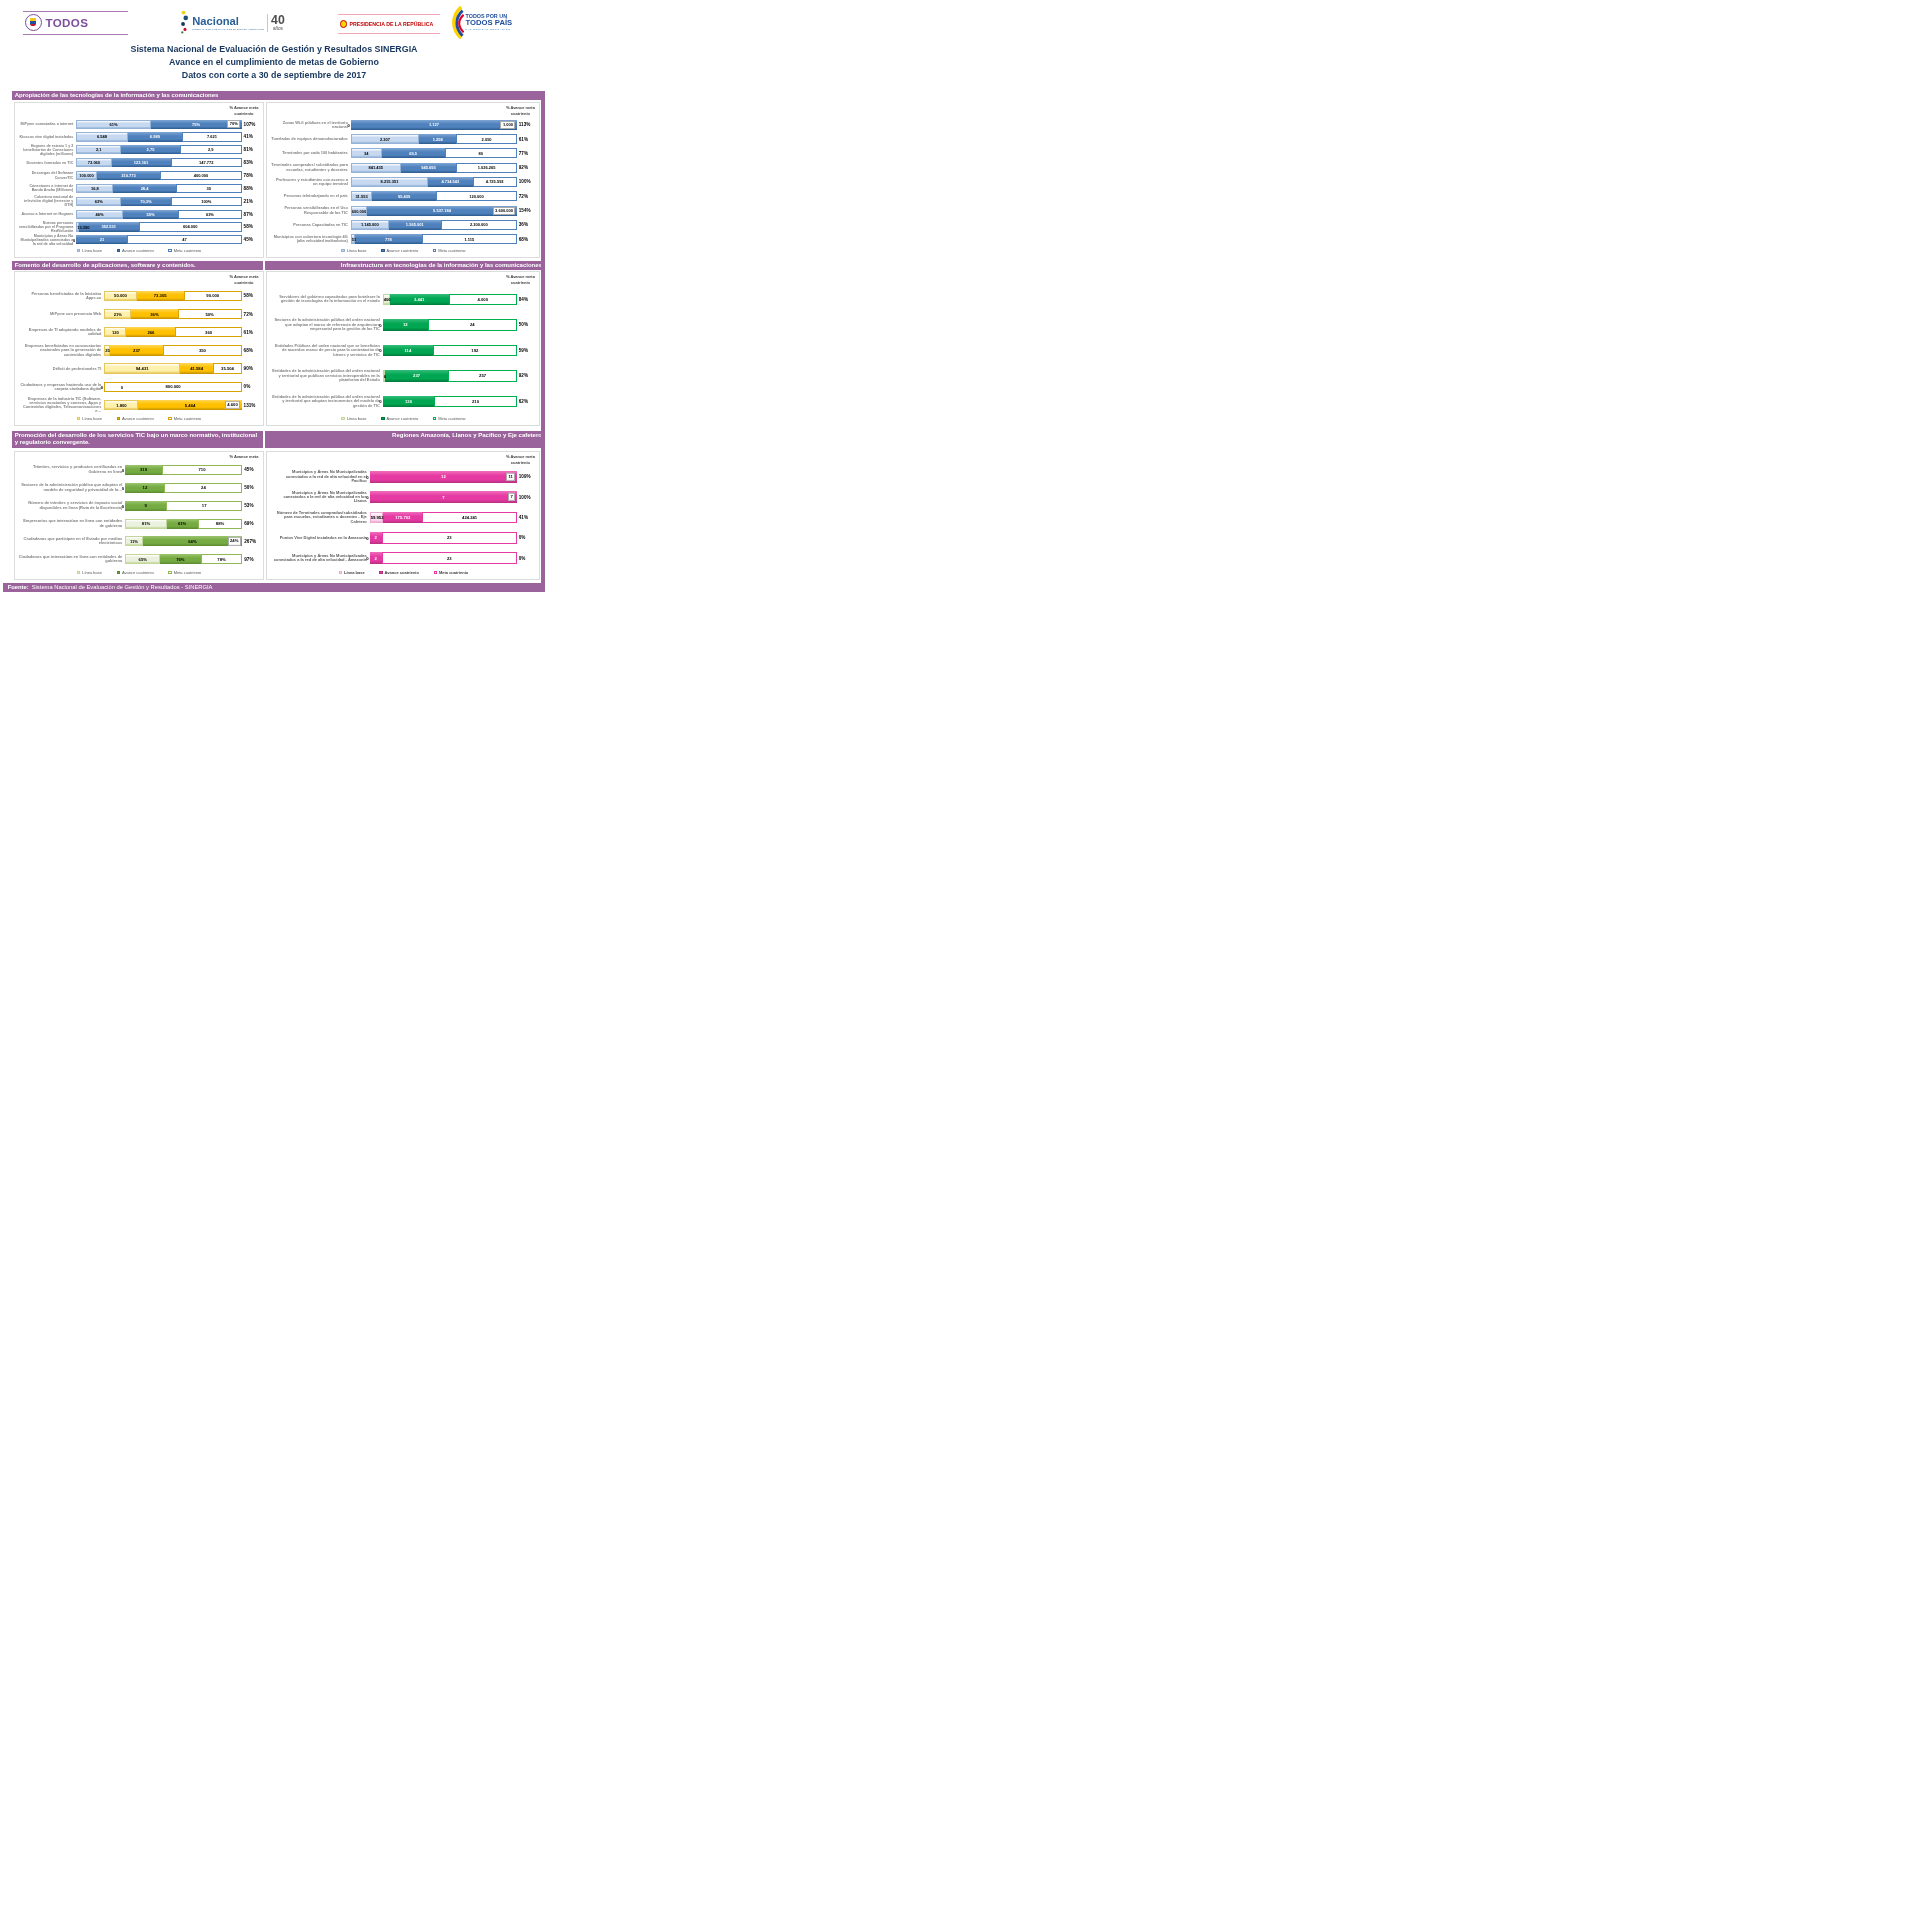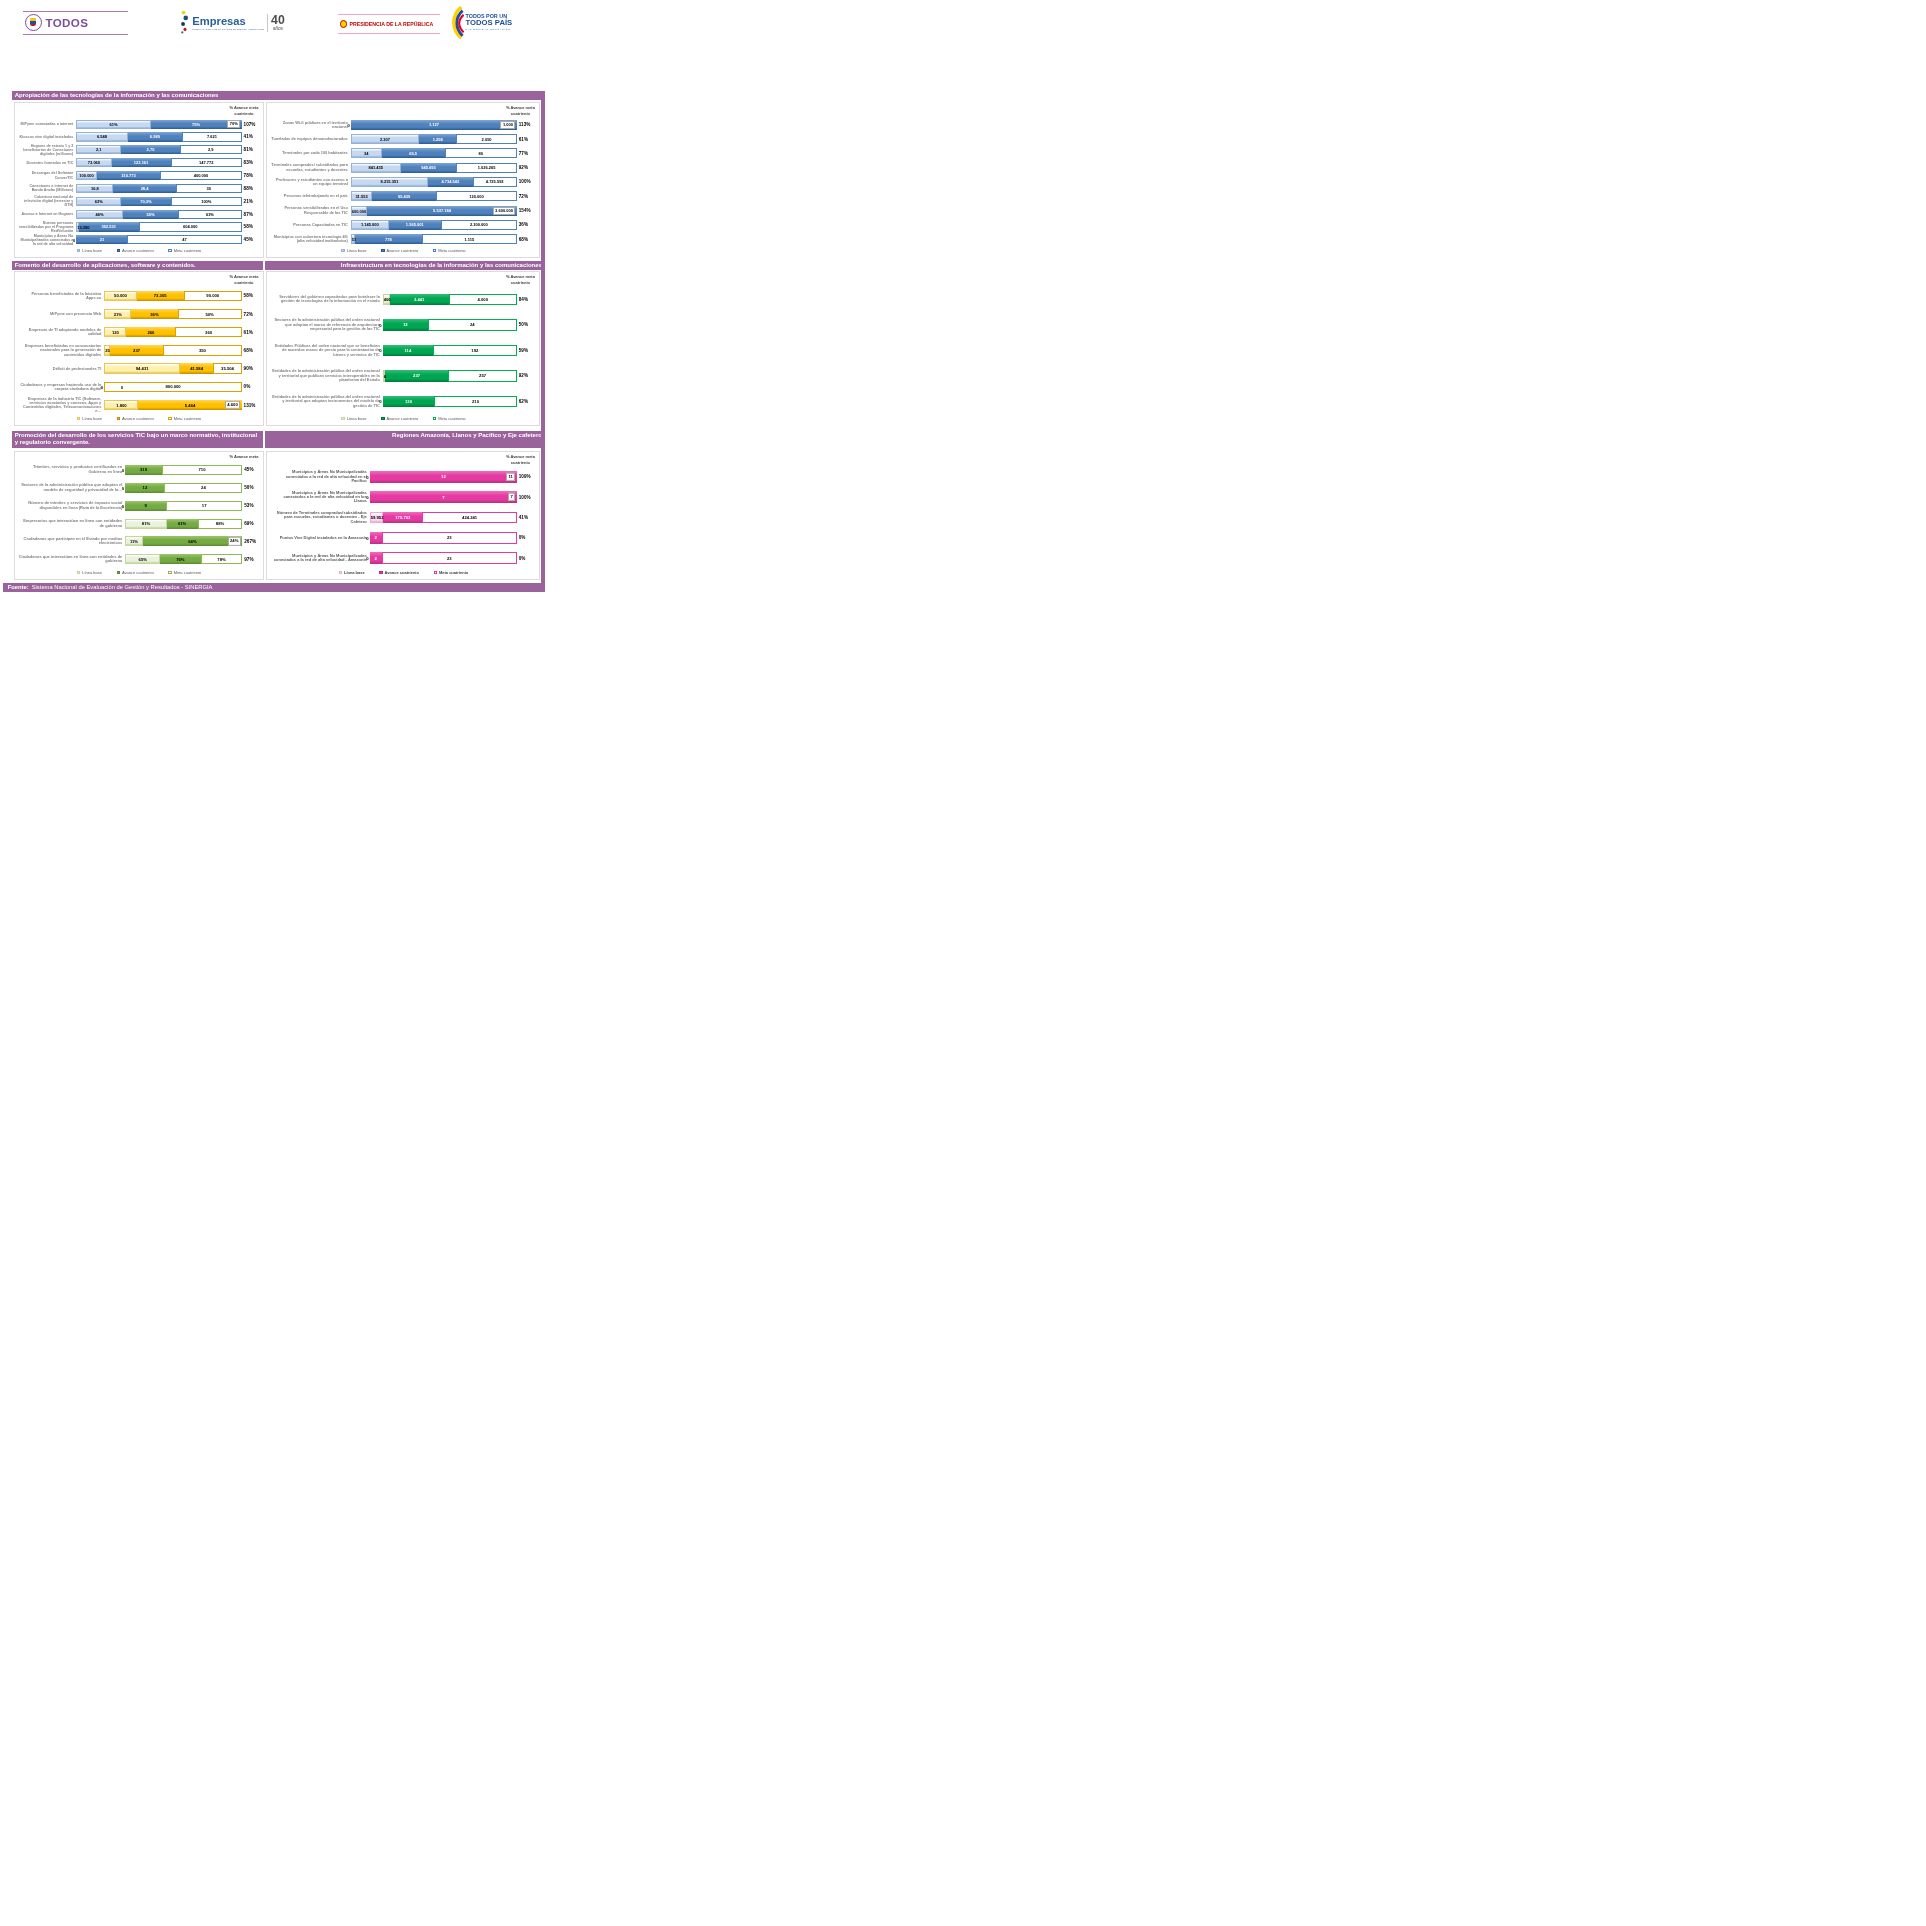--- a/index.html
+++ b/index.html
@@ -83,21 +83,21 @@
 
   <div class="hdr-block sinergia">
     <svg width="9.2" height="25" viewBox="0 0 24 64">
       <circle cx="9" cy="6" r="5" fill="#E8D71E"></circle>
       <circle cx="15" cy="20" r="6" fill="#1F4E79"></circle>
       <circle cx="8" cy="36" r="5" fill="#17375E"></circle>
       <circle cx="13" cy="50" r="4" fill="#C8102E"></circle>
       <circle cx="6" cy="58" r="3" fill="#3A7D44"></circle>
     </svg>
     <div class="sin-name-wrap">
-      <div class="sin-name">Empresas</div>
+      <div class="sin-name">Nacional</div>
       <div class="sin-tag">SISTEMA NACIONAL DE EVALUACIÓN DE GESTIÓN Y RESULTADOS</div>
     </div>
     <div class="sin-div"></div>
     <div class="sin-20-wrap">
       <div class="sin-20">40</div>
       <div class="sin-anos">años</div>
     </div>
   </div>
 
   <div class="hdr-block presidencia">
@@ -111,20 +111,25 @@
       <path d="M36 12 C 14 32, 14 62, 36 84" stroke="#1F4E9C" stroke-width="8" fill="none"></path>
       <path d="M39 24 C 22 38, 22 58, 39 74" stroke="#E4002B" stroke-width="6" fill="none"></path>
     </svg>
     <div class="np-text">
       <div class="np-l1">TODOS POR UN</div>
       <div class="np-l2">TODOS PAÍS</div>
       <div class="np-tag">PAZ  EQUIDAD  EDUCACIÓN</div>
     </div>
   </div>
 
+  <div class="title">
+    <div>Sistema Nacional de Evaluación de Gestión y Resultados SINERGIA</div>
+    <div>Avance en el cumplimiento de metas de Gobierno</div>
+    <div>Datos con corte a 30 de septiembre de 2017</div>
+  </div>
 
   <div class="banner b1">Apropiación de las tecnologías de la información y las comunicaciones</div>
   <div class="banner b2">Fomento del desarrollo de aplicaciones, software y contenidos.</div>
   <div class="banner b3 right">Infraestructura en tecnologías de la información y las comunicaciones</div>
   <div class="banner b4">Promoción del desarrollo de los servicios TIC bajo un marco normativo, institucional y regulatorio convergente.</div>
   <div class="banner b5 right">Regiones Amazonía, Llanos y Pacífico y Eje cafetero</div>
   <div class="right-strip"></div>
 
   <div class="panel p-a">
       <div class="chart-mount">

